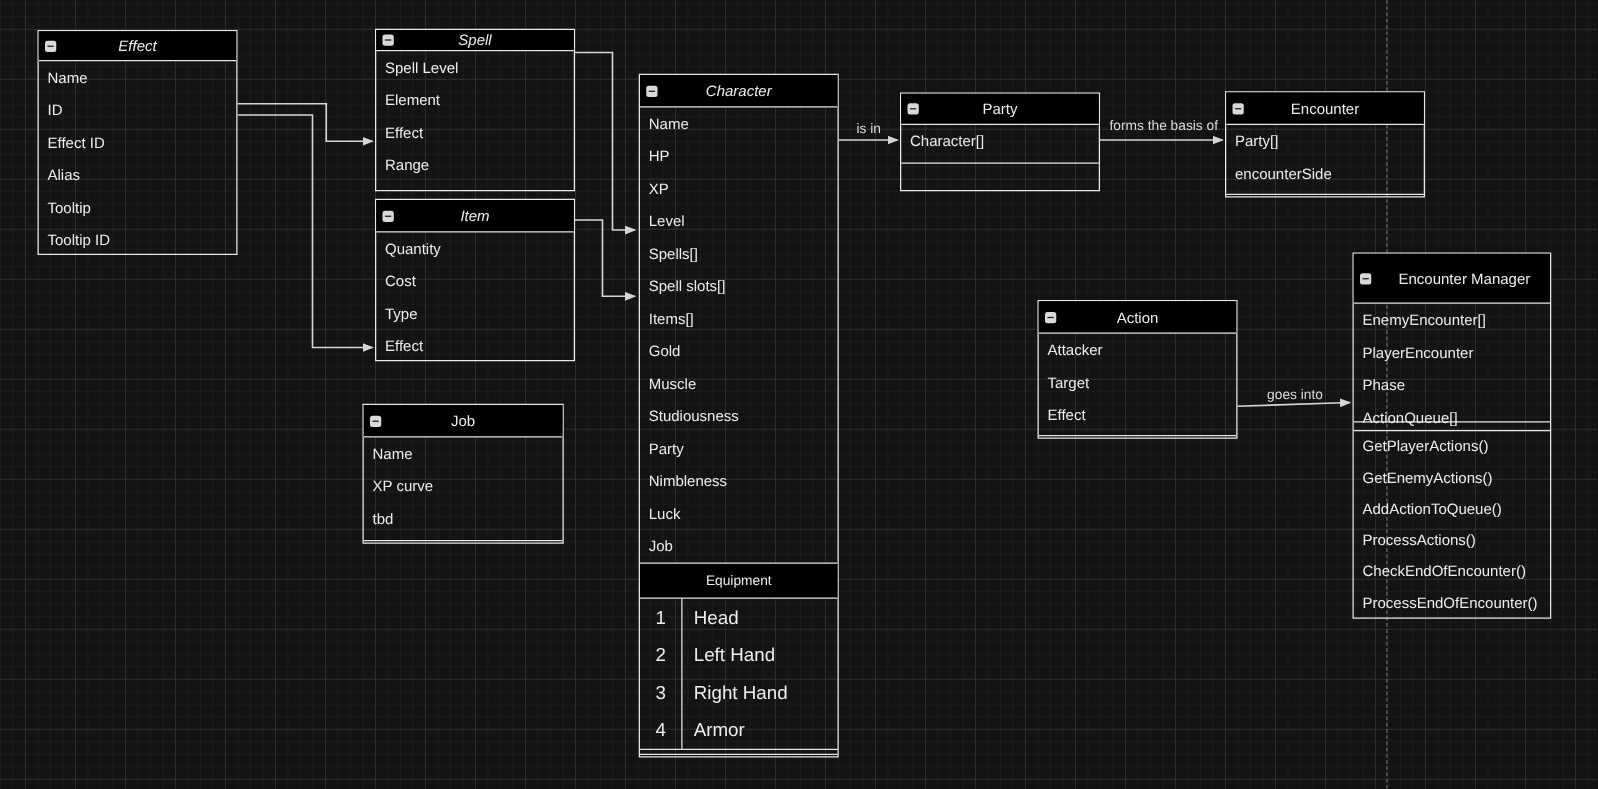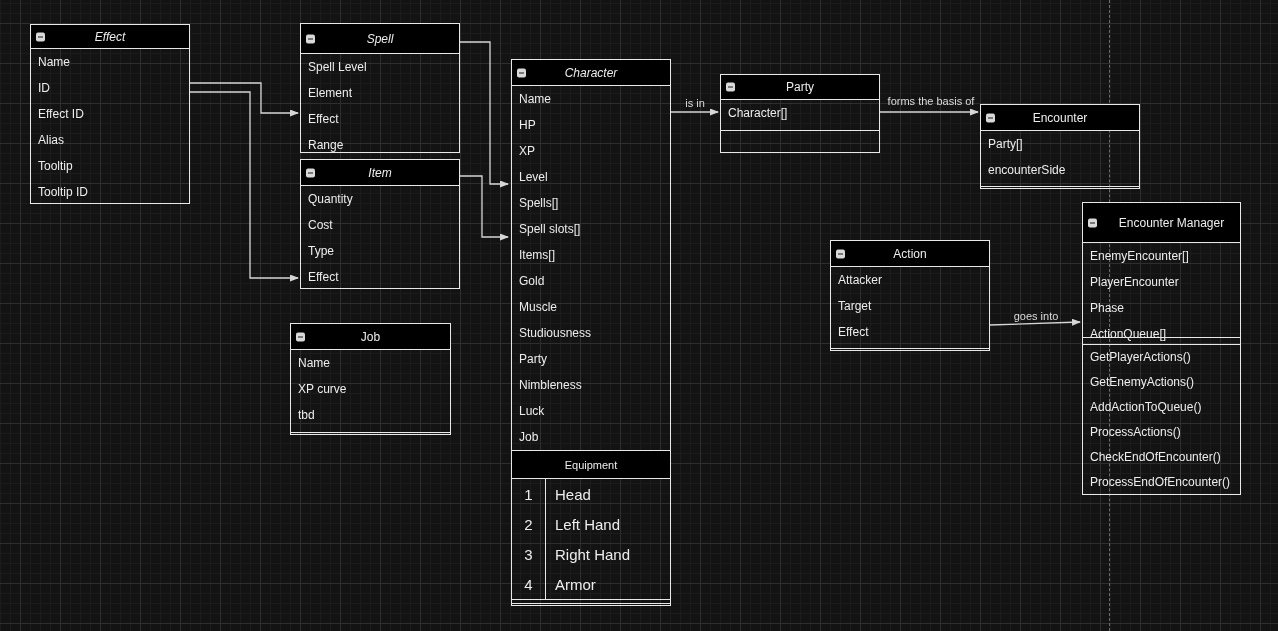--- a/index.html
+++ b/index.html
@@ -81,21 +81,21 @@
           <span class="title-text">Effect</span>
         </div>
         <div class="row" style="height: 26px; line-height: 26px;">Name</div>
         <div class="row" style="height: 26px; line-height: 26px;">ID</div>
         <div class="row" style="height: 26px; line-height: 26px;">Effect ID</div>
         <div class="row" style="height: 26px; line-height: 26px;">Alias</div>
         <div class="row" style="height: 26px; line-height: 26px;">Tooltip</div>
         <div class="row" style="height: 26px; line-height: 26px;">Tooltip ID</div>
       </div>
       <div class="entity italic-title" style="left: 300px; top: 23px; width: 160px; height: 130px;">
-        <div class="entity-title" style="height: 30px;">
+        <div class="entity-title" style="height: 17px;">
           <span class="collapse"></span>
           <span class="title-text">Spell</span>
         </div>
         <div class="row" style="height: 26px; line-height: 26px;">Spell Level</div>
         <div class="row" style="height: 26px; line-height: 26px;">Element</div>
         <div class="row" style="height: 26px; line-height: 26px;">Effect</div>
         <div class="row" style="height: 26px; line-height: 26px;">Range</div>
       </div>
       <div class="entity italic-title" style="left: 300px; top: 159px; width: 160px; height: 130px;">
         <div class="entity-title" style="height: 26px;">
@@ -118,21 +118,21 @@
         <div class="hline" style="top: 108px;"></div>
       </div>
       <div class="entity" style="left: 720px; top: 74px; width: 160px; height: 79px;">
         <div class="entity-title" style="height: 25px;">
           <span class="collapse"></span>
           <span class="title-text">Party</span>
         </div>
         <div class="row" style="height: 26px; line-height: 26px;">Character[]</div>
         <div class="hline" style="top: 55px;"></div>
       </div>
-      <div class="entity" style="left: 980px; top: 73px; width: 160px; height: 85px; margin-top: 31px;">
+      <div class="entity" style="left: 980px; top: 73px; width: 160px; height: 85px;">
         <div class="entity-title" style="height: 26px;">
           <span class="collapse"></span>
           <span class="title-text">Encounter</span>
         </div>
         <div class="row" style="height: 26px; line-height: 26px;">Party[]</div>
         <div class="row" style="height: 26px; line-height: 26px;">encounterSide</div>
         <div class="hline" style="top: 81px;"></div>
       </div>
       <div class="entity" style="left: 830px; top: 240px; width: 160px; height: 111px;">
         <div class="entity-title" style="height: 26px;">

